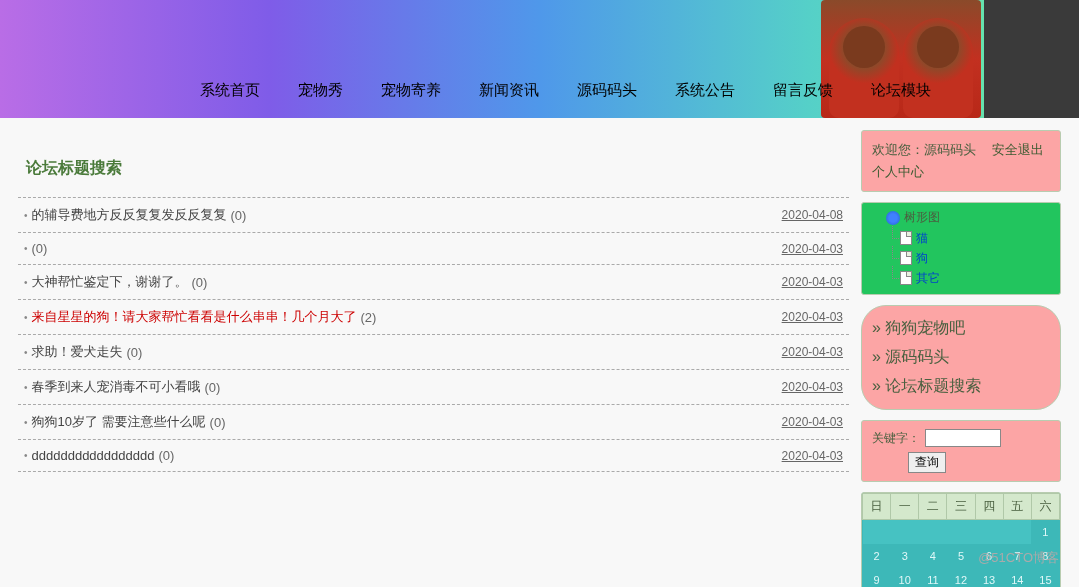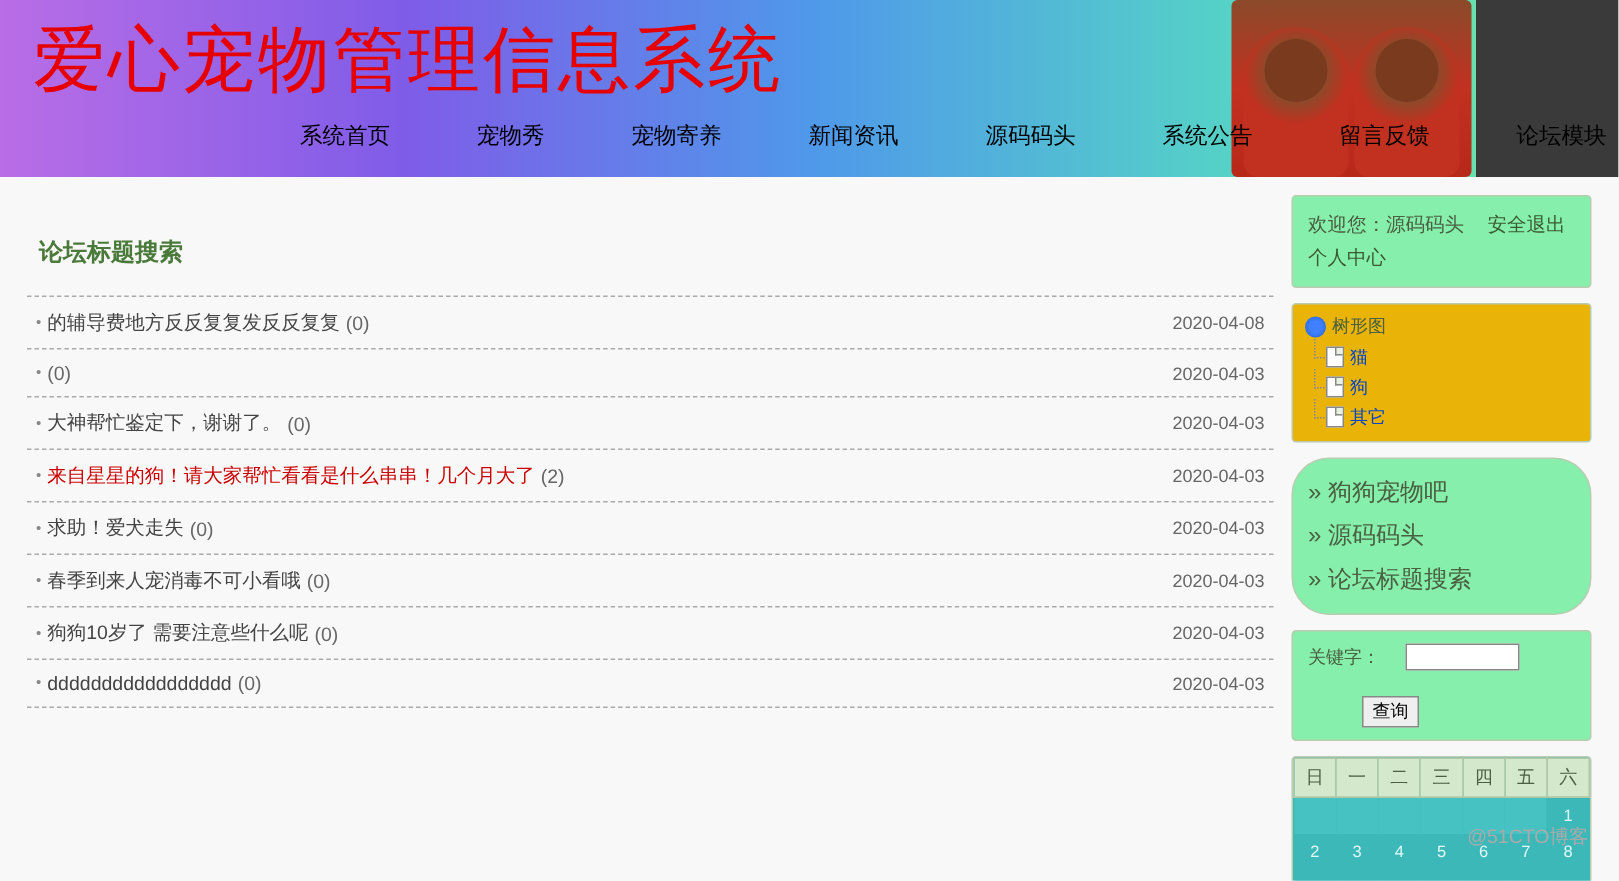--- a/index.html
+++ b/index.html
@@ -21,21 +21,21 @@
       font-weight: normal;
     }
     .nav {
       position: absolute;
       bottom: 18px;
       left: 0;
       width: 100%;
       display: flex;
       justify-content: flex-start;
       padding-left: 200px;
-      gap: 58px;
+      gap: 38px;
     }
     .nav-item {
       color: #000;
       font-size: 15px;
       cursor: pointer;
       white-space: nowrap;
     }
     .header-image {
       position: absolute;
       right: 98px;
@@ -67,55 +67,54 @@
       align-items: center;
       padding: 8px 6px;
       border-bottom: 1px dashed #aaa;
       font-size: 13px;
     }
     .forum-row .left { display: flex; align-items: center; gap: 4px; }
     .bullet { color: #888; font-size: 10px; }
     .forum-title { color: #444; }
     .forum-title.red { color: #c00; }
     .forum-count { color: #666; }
-    .forum-date { color: #666; font-size: 12px; }
-    
-    .panel { border: 1px solid #b8ccb0; background: #86efac; border-radius: 3px; margin-bottom: 10px; padding: 8px 10px; font-size: 13px; color: #4a6040; }
+    .forum-date { color: #666; font-size: 12px; text-decoration: underline; }
+    
+    .panel { border: 1px solid #b8ccb0; background: #fca5a5; border-radius: 3px; margin-bottom: 10px; padding: 8px 10px; font-size: 13px; color: #4a6040; }
     .welcome-panel { line-height: 22px; }
     .welcome-panel .logout { margin-left: 12px; color: #3a5a30; cursor: pointer; }
     .welcome-panel .profile { display: block; color: #3a5a30; cursor: pointer; }
     
-    .tree-panel { background: #eab308; font-size: 12px; padding: 6px 8px; }
+    .tree-panel { background: #22c55e; font-size: 12px; padding: 6px 24px; }
     .tree-root { display: flex; align-items: center; gap: 4px; margin-bottom: 2px; }
     .globe-icon { width: 14px; height: 14px; background: radial-gradient(circle, #4080ff 40%, #2060cc 100%); border-radius: 50%; display: inline-block; }
     .tree-child { display: flex; align-items: center; gap: 4px; padding-left: 14px; position: relative; line-height: 20px; }
     .tree-child::before { content:''; position:absolute; left:6px; top:-2px; height:12px; width:8px; border-left:1px dotted #888; border-bottom:1px dotted #888; }
     .file-icon { width: 12px; height: 14px; background: #fff; border: 1px solid #888; display: inline-block; position: relative; }
     .file-icon::after { content:''; position:absolute; top:0; right:0; width:4px; height:4px; background:#e8f0e0; border-left:1px solid #888; border-bottom:1px solid #888; }
     .tree-child a { color: #0044cc; cursor: pointer; }
     
     .cat-panel { font-size: 16px; border-radius: 25px; }
     .cat-panel .cat-item { padding: 4px 0; color: #4a6040; cursor: pointer; }
     
-    .search-panel { font-size: 12px; display: flex; align-items: center; gap: 17px; flex-wrap: wrap; }
+    .search-panel { font-size: 12px; display: flex; align-items: center; gap: 5px; flex-wrap: wrap; }
     .search-panel input[type=text] { width: 76px; height: 18px; border: 1px solid #888; font-size: 12px; }
     .search-panel .search-btn { font-size: 12px; padding: 1px 6px; background: #efefef; border: 1px solid #888; cursor: pointer; margin-left: 36px; }
     
     .calendar { border: 1px solid #b8ccb0; background: #3db8b8; border-radius: 3px; font-size: 12px; color: #fff; }
     .cal-table { width: 100%; border-collapse: collapse; }
     .cal-table th { background: #d4e8cc; color: #4a6040; padding: 4px 0; font-weight: normal; border: 1px solid #b0c8a8; width: 14.28%; }
     .cal-table td { text-align: center; padding: 6px 0; background: #3db8b8; color: #e0f8f8; font-size: 11px; }
     .cal-table td.dim { background: #46c2c2; color: rgba(255,255,255,0.4); }
     .watermark { position: absolute; bottom: 20px; right: 20px; color: #aaa; font-size: 13px; }
   </style>
 </head>
 <body>
 
 <div class="header">
-  <div class="header-title">爱心宠物管理信息系统</div>
   <div class="header-image">
     <div class="dog"></div>
       <div class="dog"></div>
   </div>
   <div class="header-dark"></div>
   <div class="nav" id="nav">
       <div class="nav-item">系统首页</div>
       <div class="nav-item">宠物秀</div>
       <div class="nav-item">宠物寄养</div>
       <div class="nav-item">新闻资讯</div>

